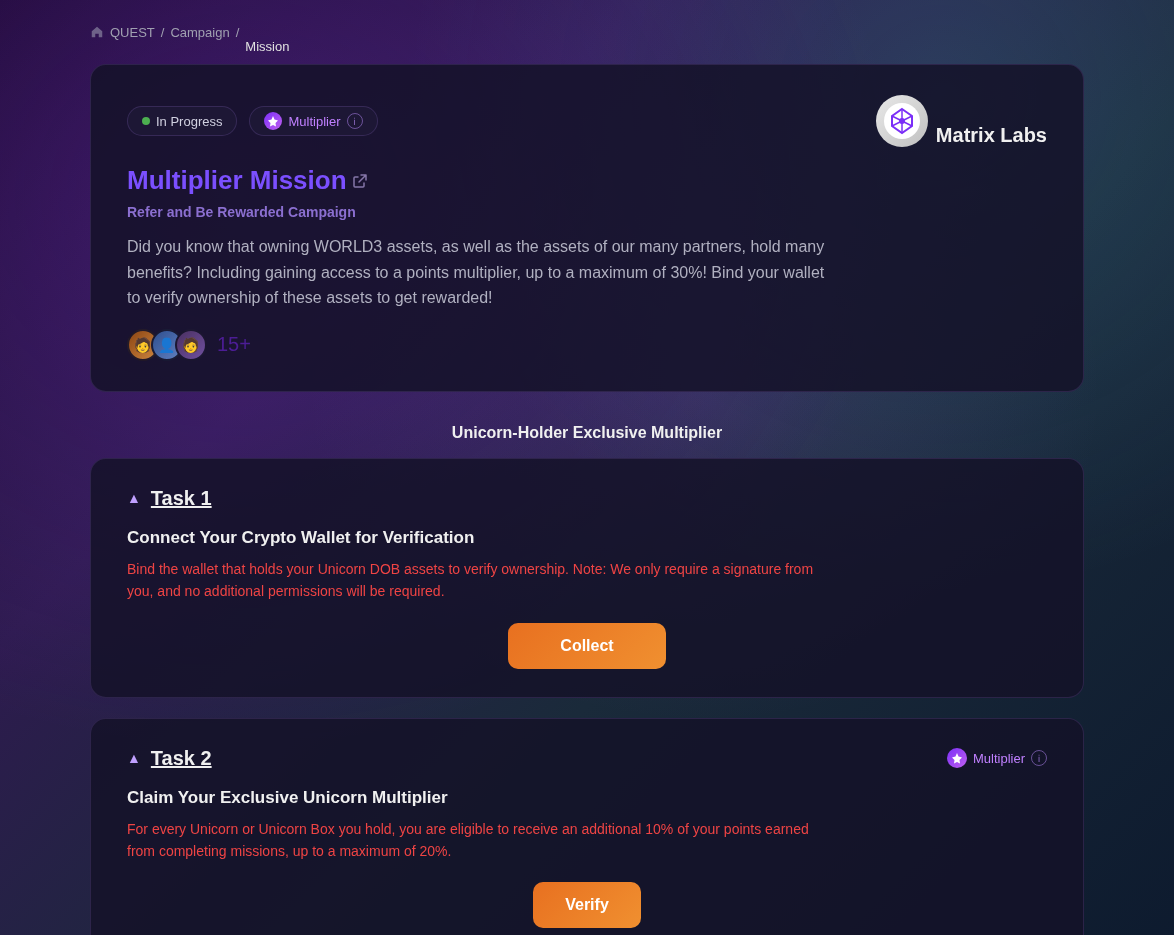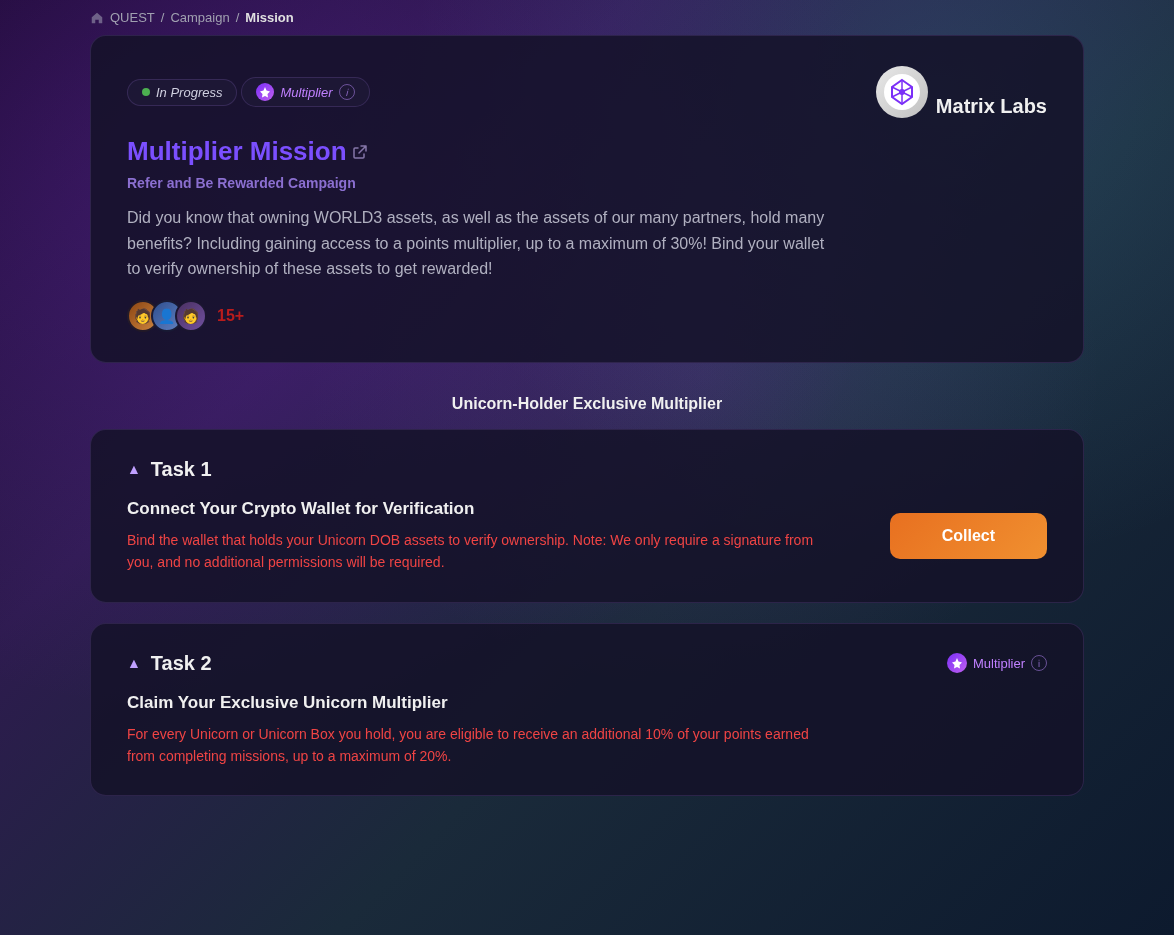--- a/index.html
+++ b/index.html
@@ -48,21 +48,22 @@
     }
 
     .breadcrumb-link {
       color: #a0a0b0;
       cursor: pointer;
       text-decoration: none;
     }
 
     .breadcrumb-current {
       color: #e0e0e0;
-      font-weight: 700;
+      font-weight: 400;
+      margin-top: 29px;
     }
 
     .main-content {
       padding: 0 90px;
       position: relative;
       z-index: 1;
     }
 
     .mission-card {
       background: rgba(20, 18, 40, 0.85);
@@ -75,23 +76,21 @@
 
     .mission-header-top {
       display: flex;
       align-items: center;
       justify-content: space-between;
       margin-bottom: 18px;
     }
 
     .mission-badges {
       display: flex;
-      align-items: center;
-      gap: 4px;
-      font-style: italic;
+      gap: 12px;
     }
 
     .badge-in-progress {
       display: flex;
       align-items: center;
       gap: 6px;
       background: rgba(30, 25, 55, 0.8);
       border: 1px solid rgba(80, 60, 120, 0.5);
       border-radius: 20px;
       padding: 5px 14px;
@@ -240,23 +239,23 @@
     .avatar-face {
       width: 100%;
       height: 100%;
       display: flex;
       align-items: center;
       justify-content: center;
       font-size: 14px;
     }
 
     .participant-count {
-      font-size: 16px;
-      color: #b91c1c;
-      font-weight: 700;
+      font-size: 20px;
+      color: #4c1d95;
+      font-weight: 400;
     }
 
     .section-title {
       font-size: 16px;
       font-weight: 700;
       color: #f0f0f0;
       margin-bottom: 16px;
       text-align: center;
     }
 
@@ -283,27 +282,29 @@
 
     .task-arrow {
       color: #c0a0ff;
       font-size: 14px;
     }
 
     .task-title {
       font-size: 20px;
       font-weight: 700;
       color: #f0f0f0;
+      text-decoration: underline;
     }
 
     .task-content {
       display: flex;
       align-items: flex-start;
       justify-content: flex-start;
       gap: 20px;
+      flex-direction: column;
     }
 
     .task-text-area {
       flex: 1;
     }
 
     .task-name {
       font-size: 17px;
       font-weight: 700;
       color: #f0f0f0;
@@ -488,16 +489,17 @@
         <div class="info-icon">
           <span>ℹ</span>
         </div>
       </div>
     </div>
     <div class="task-content">
       <div class="task-text-area">
         <div class="task-name">Claim Your Exclusive Unicorn Multiplier</div>
         <div class="task-description">For every Unicorn or Unicorn Box you hold, you are eligible to receive an additional 10% of your points earned from completing missions, up to a maximum of 20%.</div>
       </div>
+      <button class="verify-button">Verify</button>
     </div>
   </div>
 
 </div>
 
 </body></html>

